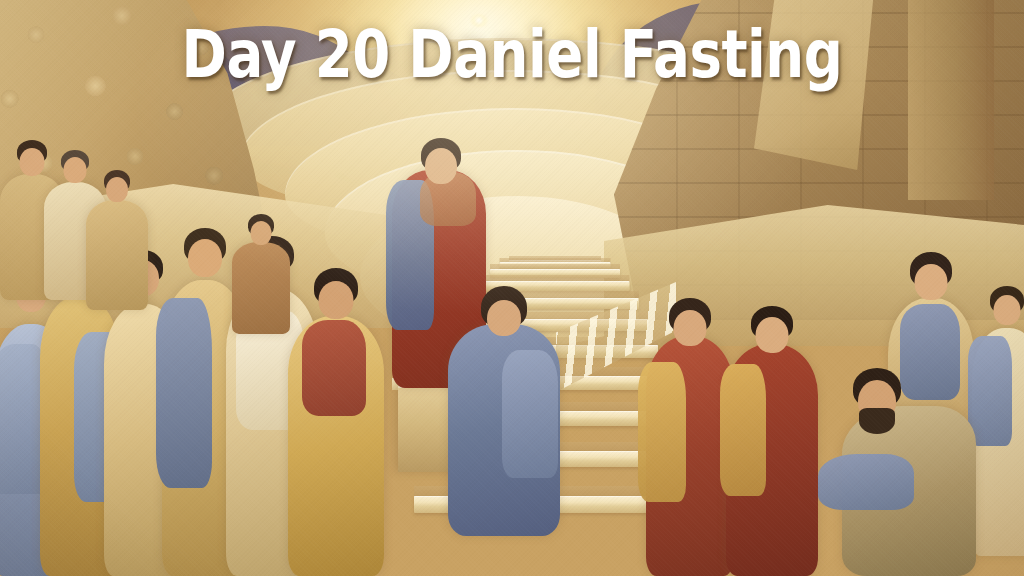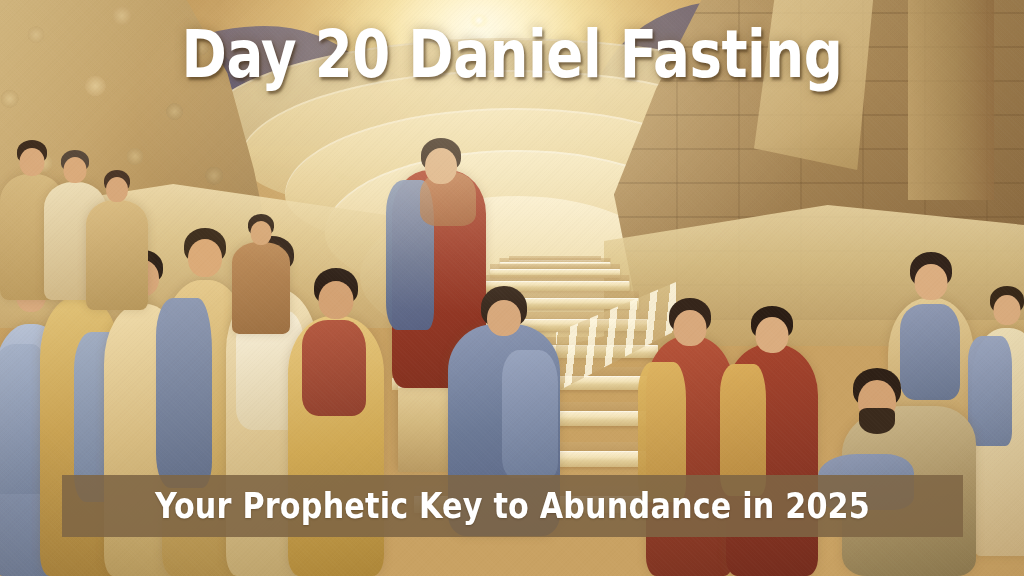--- a/index.html
+++ b/index.html
@@ -436,17 +436,14 @@
       <div class="head" style="top:12px; margin-left:-24px; width:38px; height:42px; background:#d3a273;"></div>
       <div class="hair" style="top:40px; margin-left:-24px; width:36px; height:26px; background:#3a2a1c; border-radius:22% 22% 50% 50%;"></div>
     </div>
 
     <div class="glaze"></div>
     <div class="canvas-grain"></div>
   </div>
 
   <div class="title">Day 20 Daniel Fasting</div>
 
-  <div class="subtitle-bar">
-    <div class="subtitle-text">Your Prophetic Key to Abundance in 2025</div>
-  </div>
 
 </div>
 
 </body></html>

